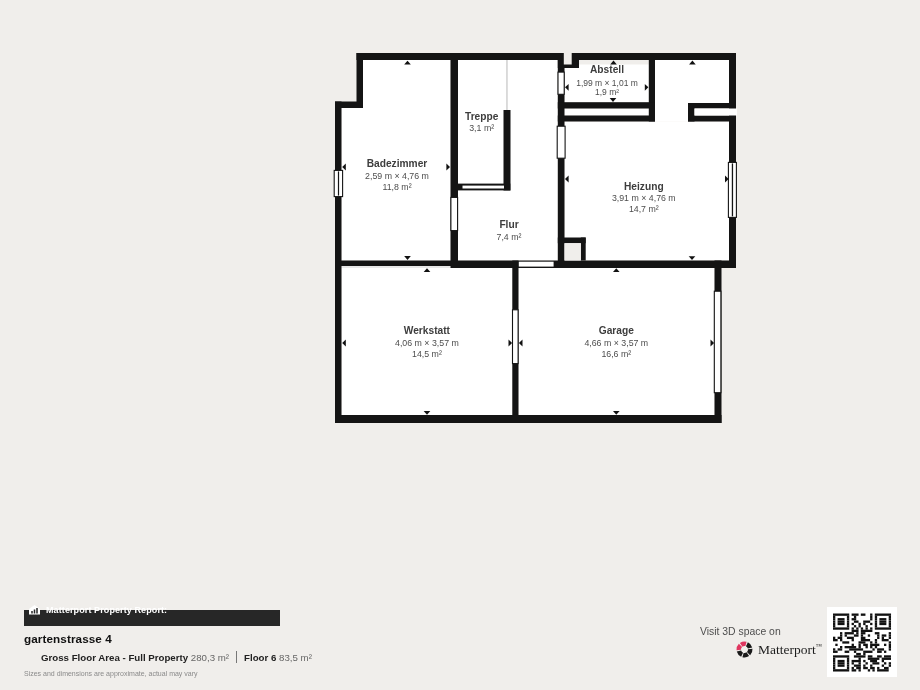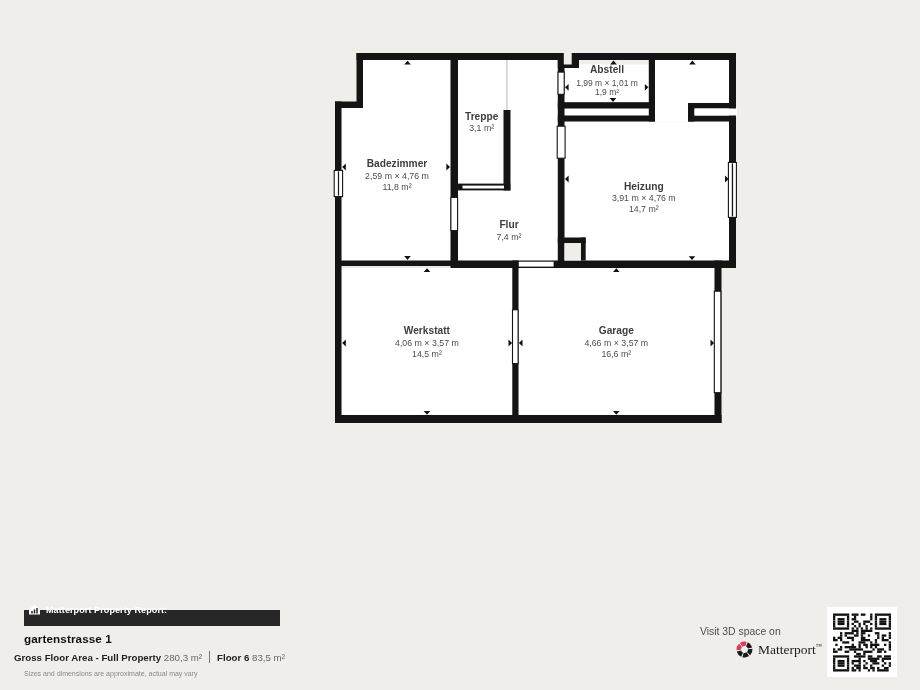--- a/index.html
+++ b/index.html
@@ -105,22 +105,22 @@
 
 <div class="abs" style="left:24px;top:610px;width:256px;height:15px;background:#272727;display:flex;align-items:center;padding:0 0 16px 4px;box-sizing:border-box">
 <svg width="11" height="9.5" viewBox="0 0 22 19" style="margin:0 6px 0 1px;flex:0 0 auto">
 <path d="M11 0 L22 8 L22 19 L0 19 L0 8 Z" fill="#fff"></path>
 <rect x="4.5" y="12" width="3" height="5" fill="#272727"></rect>
 <rect x="9.5" y="9" width="3" height="8" fill="#272727"></rect>
 <rect x="14.5" y="6" width="3" height="11" fill="#272727"></rect>
 </svg>
     <span style="color:#fff;font-weight:bold;font-size:9px;letter-spacing:.1px">Matterport Property Report:</span>
 </div>
-<div class="abs" style="left:24px;top:632px;font-size:11.7px;font-weight:bold;color:#111;letter-spacing:.1px">gartenstrasse 1</div>
-<div class="abs" style="left:14px;top:651px;font-size:9.7px;color:#666;display:flex;align-items:center">
+<div class="abs" style="left:24px;top:632px;font-size:11.7px;font-weight:bold;color:#111;letter-spacing:.1px">gartenstrasse 4</div>
+<div class="abs" style="left:41px;top:651px;font-size:9.7px;color:#666;display:flex;align-items:center">
   <span style="font-weight:bold;color:#222">Gross Floor Area - Full Property</span>&nbsp;280,3 m²
   <span style="display:inline-block;width:1px;height:12px;background:#777;margin:0 7px"></span>
   <span style="font-weight:bold;color:#222">Floor 6</span>&nbsp;83,5 m²
 </div>
 <div class="abs" style="left:24px;top:670px;font-size:7px;color:#8a8a8a">Sizes and dimensions are approximate, actual may vary</div>
 
 <div class="abs" style="left:700px;top:626px;width:117.5px;text-align:left;font-size:10.4px;color:#4e4e4e">Visit 3D space on</div>
 <div class="abs" style="left:736px;top:641px;display:flex;align-items:center">
   <svg width="17" height="17" viewBox="0 0 34 34" style="vertical-align:middle">
 <g fill="none" stroke-linecap="butt">

